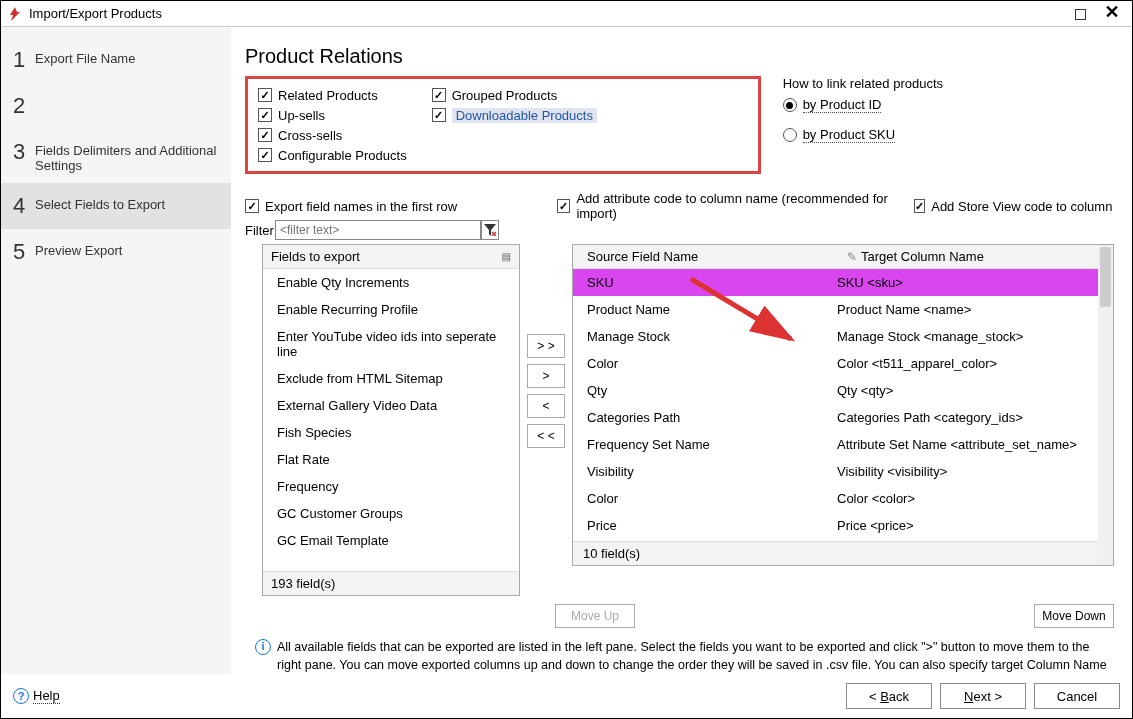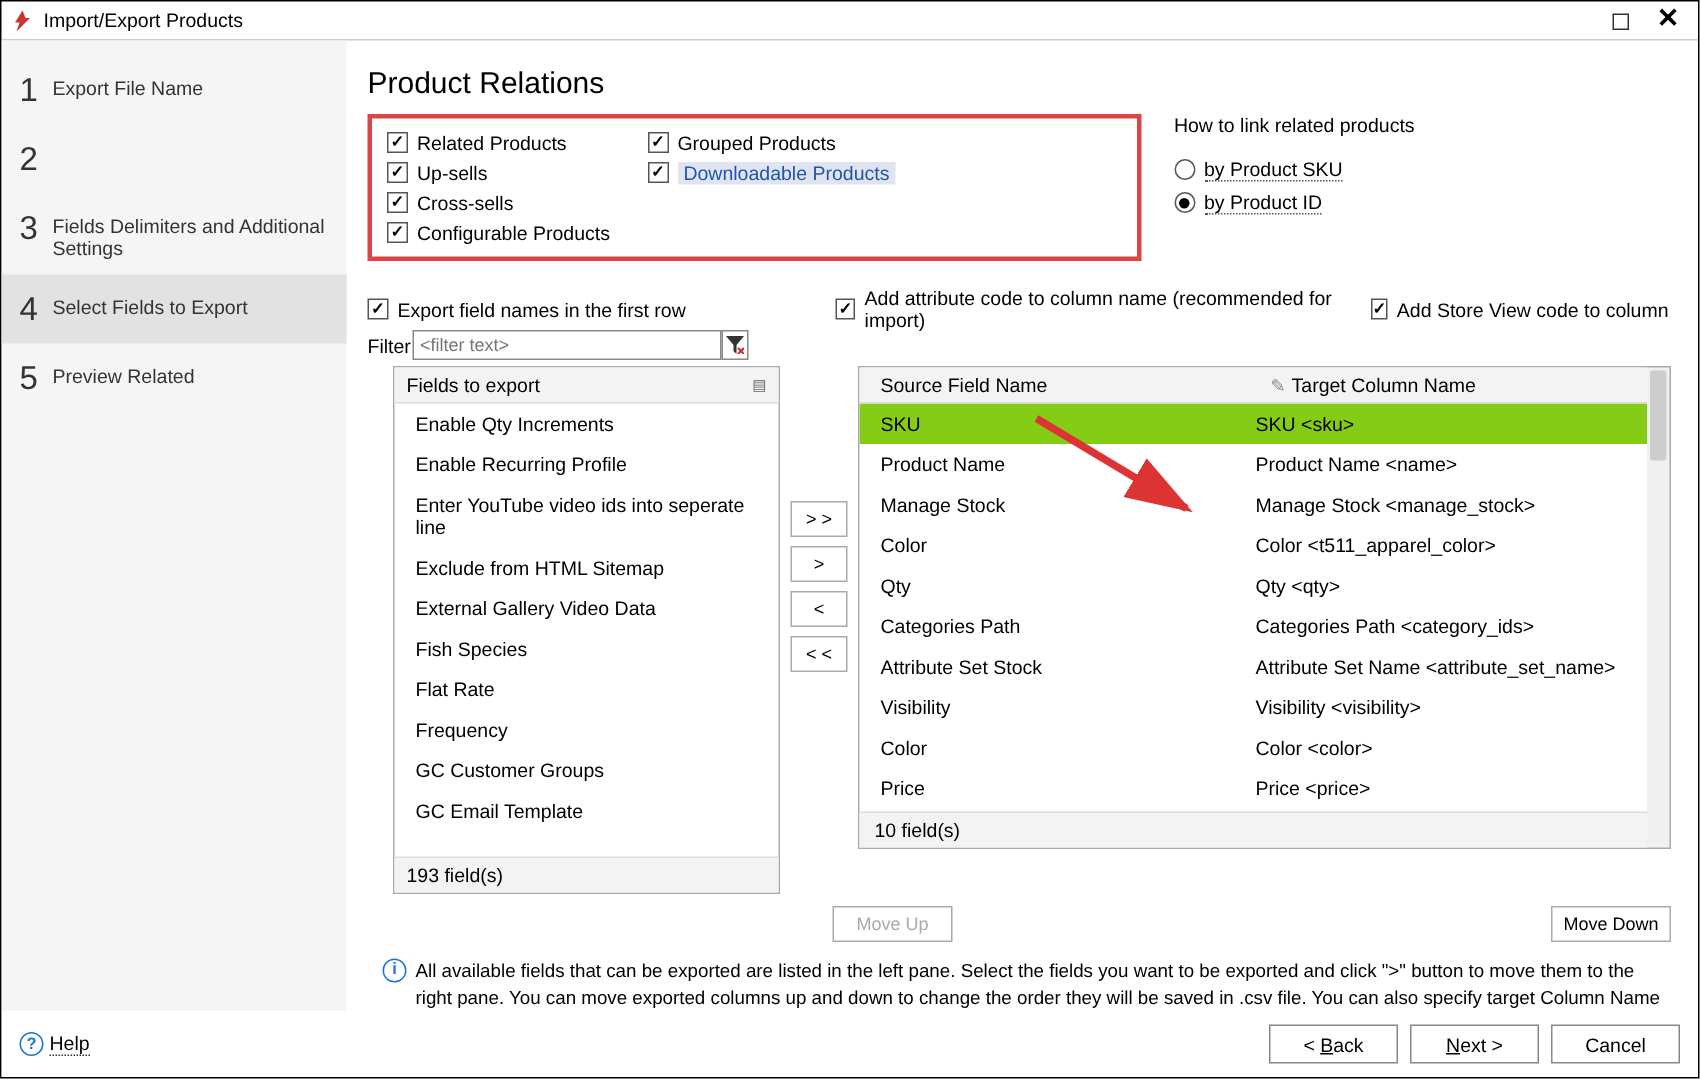--- a/index.html
+++ b/index.html
@@ -65,21 +65,21 @@
 .mid-btns button { width:38px; height:24px; border:1px solid #aaa; background:#fff; font-size:12px; cursor:pointer; }
 
 .right-pane { flex:1; border:1px solid #aaa; height: 322px; display:flex; flex-direction:column; border-right:none;}
 .right-hdrs { display:flex; background:#f3f3f3; border-bottom:1px solid #ddd; }
 .right-hdrs .col { padding:4px 10px; }
 .col.c1 { width: 264px; padding-left: 14px;}
 .col.c2 { flex:1; display:flex; align-items:center; gap:4px;}
 .pencil { color:#888; font-size:12px; }
 .right-list { flex:1; overflow:hidden; }
 .right-list .row { display:flex; padding:6px 0; }
-.right-list .row.sel { background:#84cc16; }
+.right-list .row.sel { background:#d946ef; }
 .right-list .row .c1, .right-list .row .c2 { font-size:13px; }
 .right-list .row .c1 { padding-left:14px; width:264px;}
 .right-list .row .c2 { flex:1; }
 .right-footer { background:#f3f3f3; padding:4px 10px; border-top:1px solid #ddd; font-size:13px;}
 .scroll-stub { width:16px; background:#f0f0f0; border:1px solid #aaa; height: 322px; border-left:none; position:relative;}
 .scroll-stub .thumb { position:absolute; top:2px; left:2px; right:2px; height:60px; background:#cdcdcd; border-radius:2px;}
 
 .reorder { display:flex; justify-content:space-between; margin-top:8px; padding-left:310px;}
 .reorder button { width:80px; height:24px; border:1px solid #aaa; background:#fff; font-size:12px; }
 .reorder button.disabled { color:#aaa; }
@@ -125,21 +125,21 @@
     <div class="step">
         <span class="num">3</span>
         <span class="label">Fields Delimiters and Additional Settings</span>
       </div>
     <div class="step active">
         <span class="num">4</span>
         <span class="label">Select Fields to Export</span>
       </div>
     <div class="step">
         <span class="num">5</span>
-        <span class="label">Preview Related</span>
+        <span class="label">Preview Export</span>
       </div>
   </div>
 
   <div class="main">
     <h1>Product Relations</h1>
 
     <div>
       <div class="relations-box">
         <div class="relations-col">
           <div class="chk-row">
@@ -166,27 +166,27 @@
             </div>
           <div class="chk-row">
               <span class="chk checked"></span>
               <span class="dl-hl">Downloadable Products</span>
             </div>
         </div>
       </div>
 
       <div class="linkbox">
         <div class="hdr">How to link related products</div>
+        <div class="radio-row">
+            <span class="radio dot"></span>
+            <span class="dotted">by Product ID</span>
+          </div>
         <div class="radio-row" style="margin-top:14px">
             <span class="radio"></span>
             <span class="dotted">by Product SKU</span>
-          </div>
-        <div class="radio-row">
-            <span class="radio dot"></span>
-            <span class="dotted">by Product ID</span>
           </div>
       </div>
     </div>
 
     <div class="row-options">
       <div class="chk-row left-opt">
           <span class="chk checked"></span>
           <span>Export field names in the  first row</span>
         </div>
       <div class="chk-row mid-opt">
@@ -267,21 +267,21 @@
             </div>
           <div class="row">
               <div class="c1">Qty</div>
               <div class="c2">Qty &lt;qty&gt;</div>
             </div>
           <div class="row">
               <div class="c1">Categories Path</div>
               <div class="c2">Categories Path &lt;category_ids&gt;</div>
             </div>
           <div class="row">
-              <div class="c1">Attribute Set Stock</div>
+              <div class="c1">Frequency Set Name</div>
               <div class="c2">Attribute Set Name &lt;attribute_set_name&gt;</div>
             </div>
           <div class="row">
               <div class="c1">Visibility</div>
               <div class="c2">Visibility &lt;visibility&gt;</div>
             </div>
           <div class="row">
               <div class="c1">Color</div>
               <div class="c2">Color &lt;color&gt;</div>
             </div>

